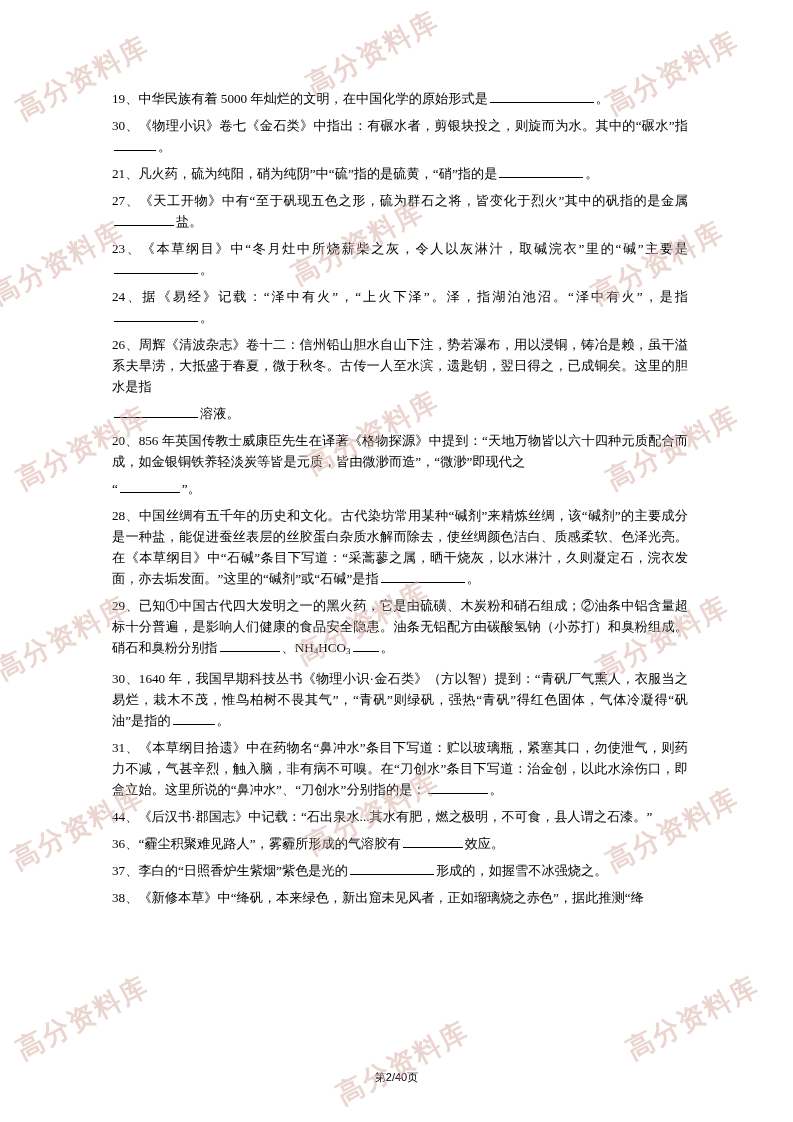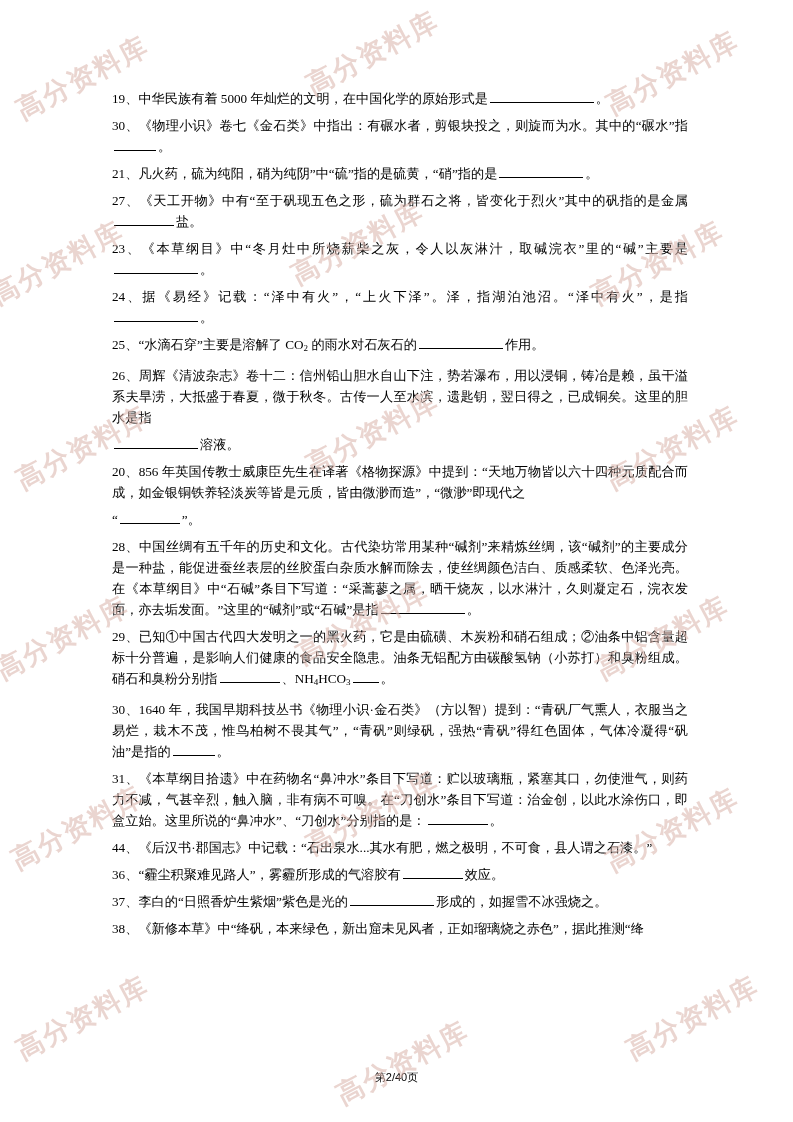--- a/index.html
+++ b/index.html
@@ -99,21 +99,20 @@
     <div class="wm" style="left:620px; top:1000px;">高分资料库</div>
   </div>
 
   <div class="content" id="doc-content">
       <p class="line"><span>19、中华民族有着 5000 年灿烂的文明，在中国化学的原始形式是</span><span class="blank b-xl"></span><span>。</span></p>
       <p class="line"><span>30、《物理小识》卷七《金石类》中指出：有碾水者，剪银块投之，则旋而为水。其中的“碾水”指</span><span class="blank b-sm"></span><span>。</span></p>
       <p class="line"><span>21、凡火药，硫为纯阳，硝为纯阴”中“硫”指的是硫黄，“硝”指的是</span><span class="blank b-lg"></span><span>。</span></p>
       <p class="line"><span>27、《天工开物》中有“至于矾现五色之形，硫为群石之将，皆变化于烈火”其中的矾指的是金属</span><span class="blank b-md"></span><span>盐。</span></p>
       <p class="line"><span>23、《本草纲目》中“冬月灶中所烧薪柴之灰，令人以灰淋汁，取碱浣衣”里的“碱”主要是</span><span class="blank b-lg"></span><span>。</span></p>
       <p class="line"><span>24、据《易经》记载：“泽中有火”，“上火下泽”。泽，指湖泊池沼。“泽中有火”，是指</span><span class="blank b-lg"></span><span>。</span></p>
-      <p class="line"><span>25、“水滴石穿”主要是溶解了 CO</span><sub>2</sub><span> 的雨水对石灰石的</span><span class="blank b-lg"></span><span>作用。</span></p>
       <p class="line"><span>26、周辉《清波杂志》卷十二：信州铅山胆水自山下注，势若瀑布，用以浸铜，铸冶是赖，虽干溢系夫旱涝，大抵盛于春夏，微于秋冬。古传一人至水滨，遗匙钥，翌日得之，已成铜矣。这里的胆水是指</span></p>
       <p class="line"><span class="blank b-lg"></span><span>溶液。</span></p>
       <p class="line"><span>20、856 年英国传教士威康臣先生在译著《格物探源》中提到：“天地万物皆以六十四种元质配合而成，如金银铜铁养轻淡炭等皆是元质，皆由微渺而造”，“微渺”即现代之</span></p>
       <p class="line"><span>“</span><span class="blank b-md"></span><span>”。</span></p>
       <p class="line"><span>28、中国丝绸有五千年的历史和文化。古代染坊常用某种“碱剂”来精炼丝绸，该“碱剂”的主要成分是一种盐，能促进蚕丝表层的丝胶蛋白杂质水解而除去，使丝绸颜色洁白、质感柔软、色泽光亮。在《本草纲目》中“石碱”条目下写道：“采蒿蓼之属，晒干烧灰，以水淋汁，久则凝定石，浣衣发面，亦去垢发面。”这里的“碱剂”或“石碱”是指</span><span class="blank b-lg"></span><span>。</span></p>
       <p class="line"><span>29、已知①中国古代四大发明之一的黑火药，它是由硫磺、木炭粉和硝石组成；②油条中铝含量超标十分普遍，是影响人们健康的食品安全隐患。油条无铝配方由碳酸氢钠（小苏打）和臭粉组成。硝石和臭粉分别指</span><span class="blank b-md"></span><span>、NH</span><sub>4</sub><span>HCO</span><sub>3</sub><span class="blank b-xs"></span><span>。</span></p>
       <p class="line"><span>30、1640 年，我国早期科技丛书《物理小识·金石类》（方以智）提到：“青矾厂气熏人，衣服当之易烂，栽木不茂，惟鸟柏树不畏其气”，“青矾”则绿矾，强热“青矾”得红色固体，气体冷凝得“矾油”是指的</span><span class="blank b-sm"></span><span>。</span></p>
       <p class="line"><span>31、《本草纲目拾遗》中在药物名“鼻冲水”条目下写道：贮以玻璃瓶，紧塞其口，勿使泄气，则药力不减，气甚辛烈，触入脑，非有病不可嗅。在“刀创水”条目下写道：治金创，以此水涂伤口，即盒立始。这里所说的“鼻冲水”、“刀创水”分别指的是：</span><span class="blank b-md"></span><span>。</span></p>
       <p class="line"><span>44、《后汉书·郡国志》中记载：“石出泉水...其水有肥，燃之极明，不可食，县人谓之石漆。”</span></p>
       <p class="line"><span>36、“霾尘积聚难见路人”，雾霾所形成的气溶胶有</span><span class="blank b-md"></span><span>效应。</span></p>

